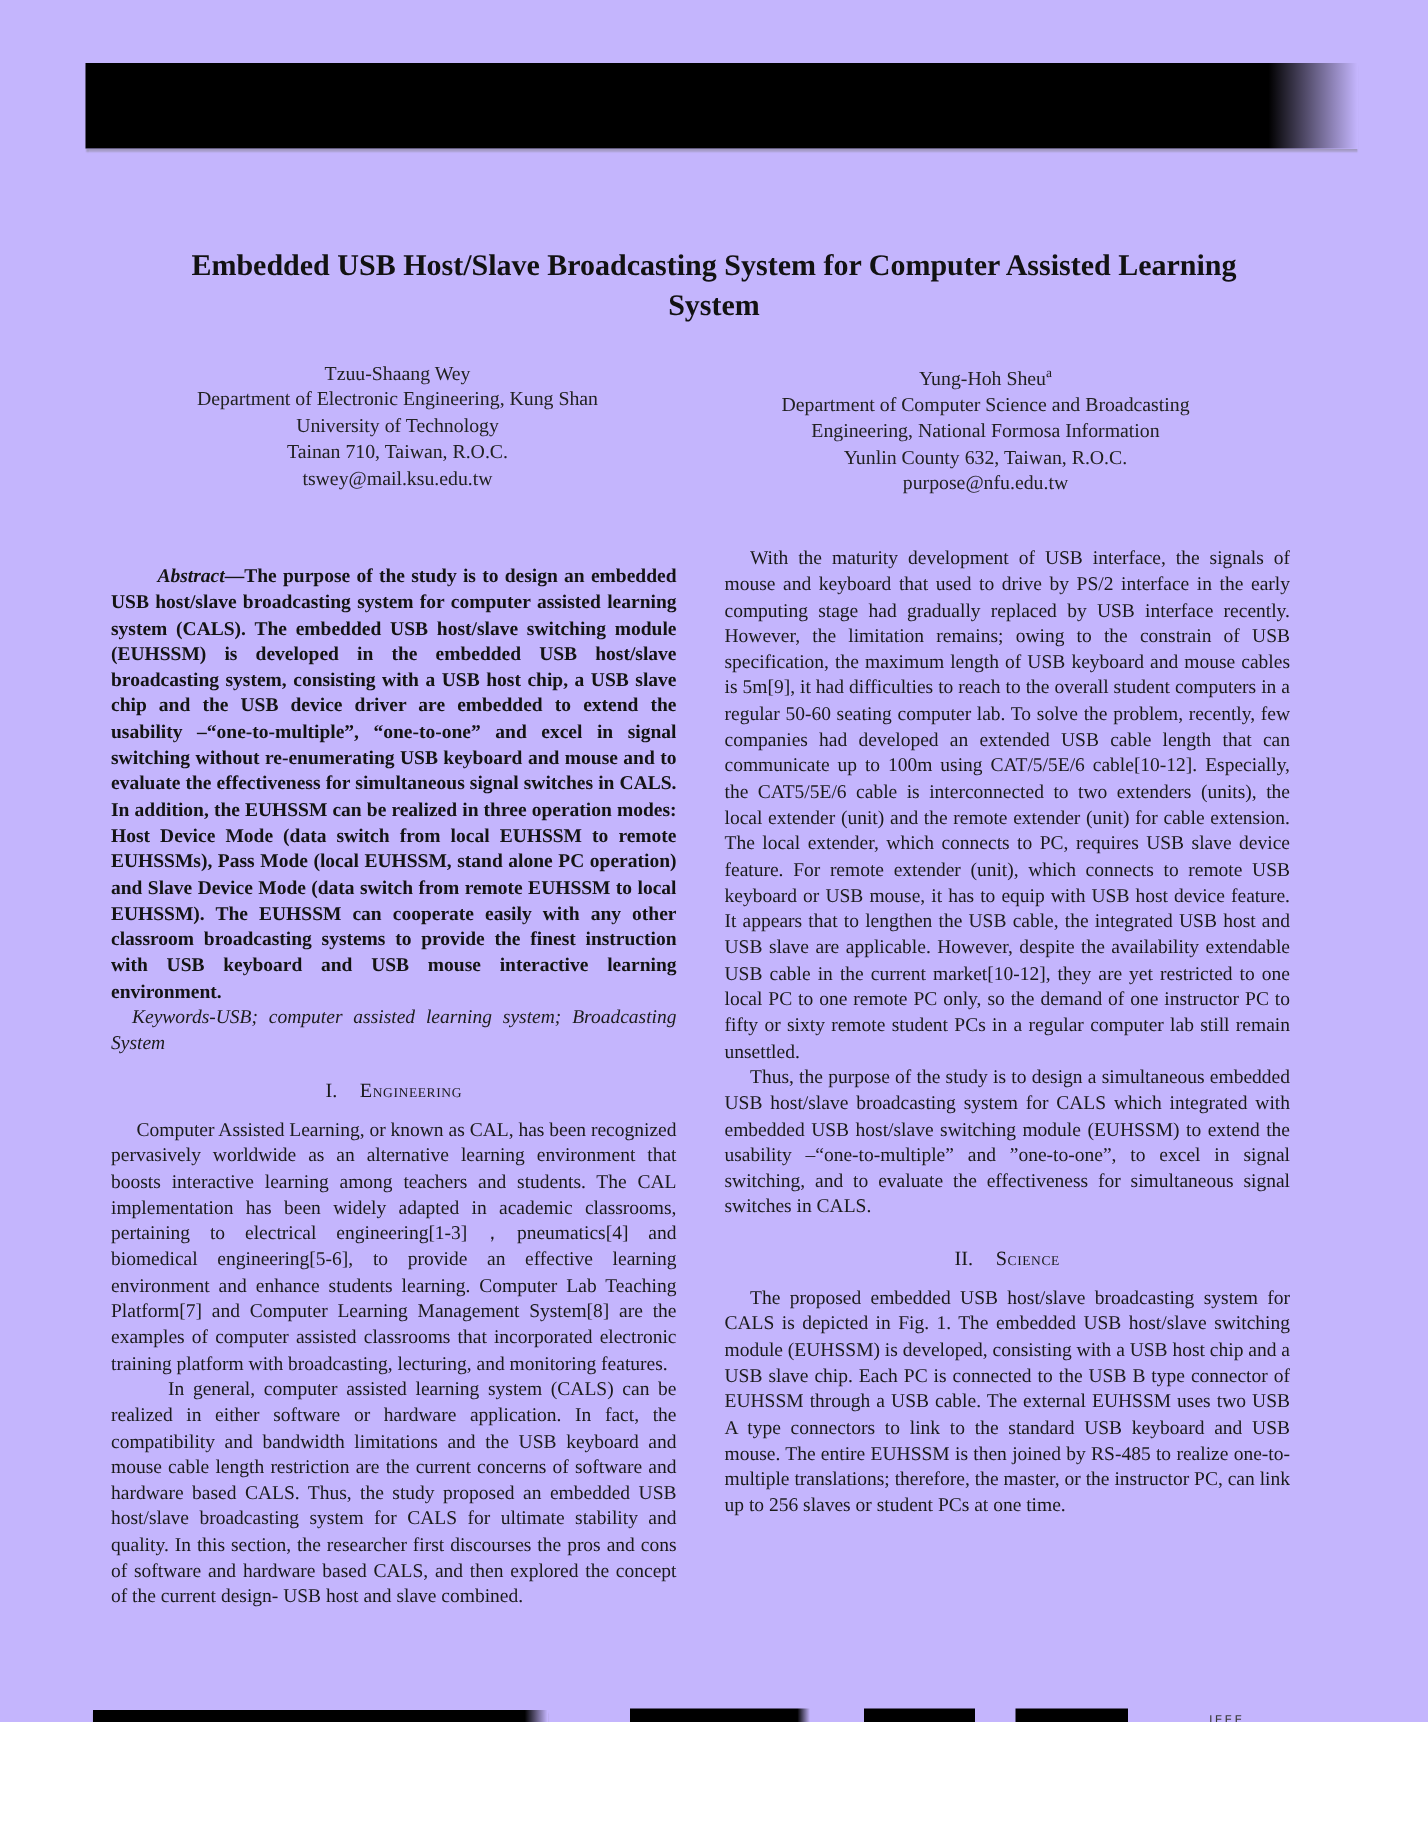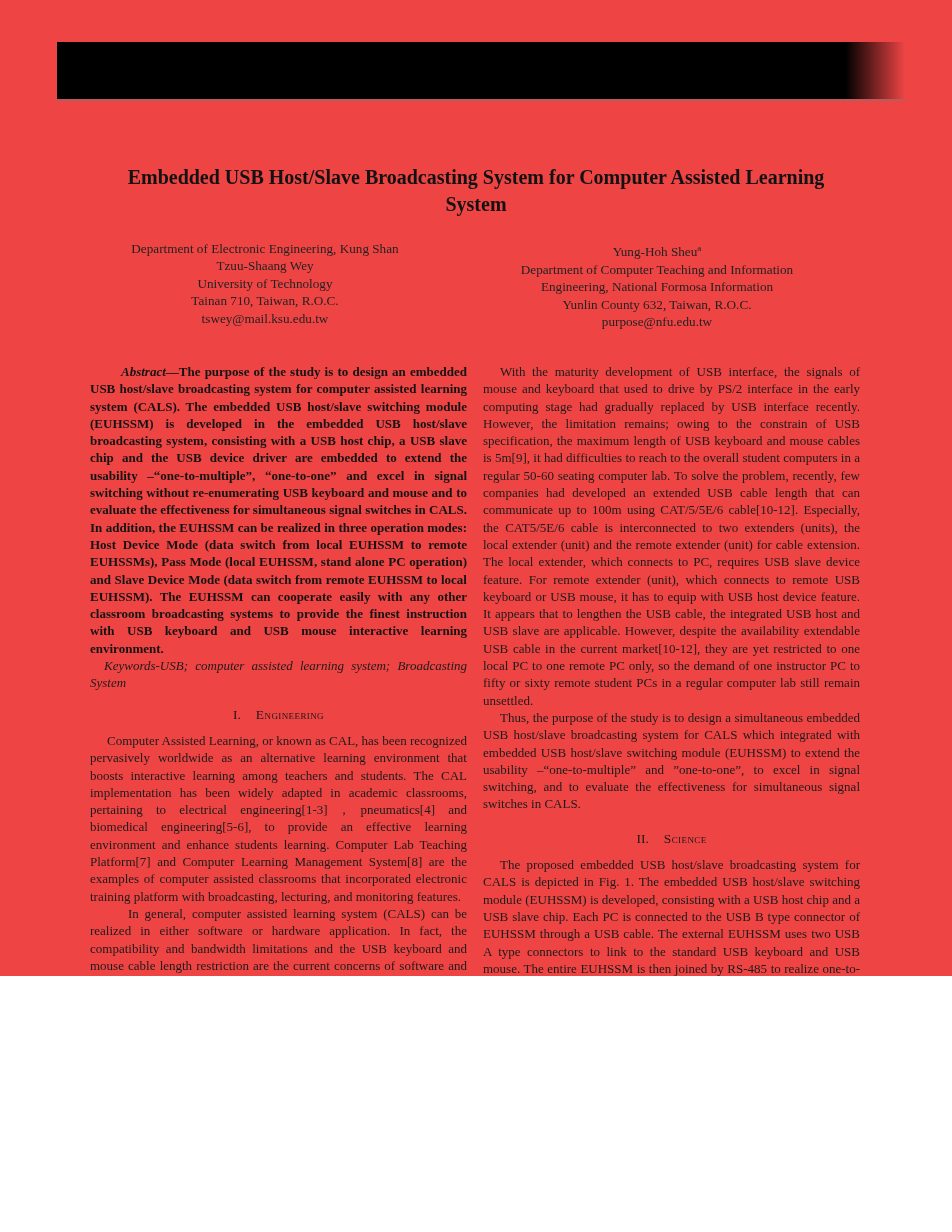--- a/index.html
+++ b/index.html
@@ -1,18 +1,18 @@
 <!DOCTYPE html>
 <html><head>
 <meta charset="utf-8">
 <style>
   html,body { margin:0; padding:0; background:#ffffff; }
   .page {
-    position:relative; width:952px; height:976px;
-    background:#ef4444; overflow:hidden;
+    position:relative; width:952px; height:1148px;
+    background:#c4b5fd; overflow:hidden;
     font-family:"Liberation Serif", serif; color:#1b1b1b;
   }
   
   .redbar { position:absolute; background:#000; }
   .redbar.fade-r { background:linear-gradient(to right, #000 0%, #000 93%, rgba(0,0,0,0) 100%); }
   .topbar { left:57px; top:42px; width:848px; height:57px; box-shadow:0 2px 1px rgba(120,120,120,0.45); }
 
   
   .title {
     position:absolute; top:164px; left:76px; width:800px;
@@ -26,21 +26,21 @@
   }
   .author-1 { left:85px; }
   .author-2 { left:477px; }
   .author-block sup { font-size:9px; }
 
   
   .col {
     position:absolute; top:363px; width:377px;
     font-size:13px; line-height:17.3px; text-align:justify;
   }
-  .col-left { left:90px; }
+  .col-left { left:74px;margin-top:12px; }
   .col-right { left:483px; }
   .abstract { margin:0; font-weight:bold; text-indent:31px; color:#141414; }
   .abstract-label { font-style:italic; }
   .keywords { margin:0; font-style:italic; text-indent:14px; }
   .heading { margin:14px 0 9px 0; text-align:center; font-size:13.5px; text-indent:0; color:#191919; }
   .heading .num { margin-right:15px; }
   .heading .sc { font-variant:small-caps; letter-spacing:0.4px; }
   p.body-para { margin:0; text-indent:17px; }
   p.indent-lg { text-indent:38px; }
   .mt-sec { margin-top:17px; }
@@ -64,30 +64,30 @@
 <div class="page">
 
   <div class="redbar fade-r topbar"></div>
 
   <div class="title">
     <div>Embedded USB Host/Slave Broadcasting System for Computer Assisted Learning</div>
     <div>System</div>
   </div>
 
   <div class="author-block author-1">
+    <div>Tzuu-Shaang Wey</div>
     <div>Department of Electronic Engineering, Kung Shan</div>
-    <div>Tzuu-Shaang Wey</div>
     <div>University of Technology</div>
     <div>Tainan 710, Taiwan, R.O.C.</div>
     <div>tswey@mail.ksu.edu.tw</div>
   </div>
 
   <div class="author-block author-2">
     <div><span>Yung-Hoh Sheu</span><sup>a</sup></div>
-    <div>Department of Computer Teaching and Information</div>
+    <div>Department of Computer Science and Broadcasting</div>
     <div>Engineering, National Formosa Information</div>
     <div>Yunlin County 632, Taiwan, R.O.C.</div>
     <div>purpose@nfu.edu.tw</div>
   </div>
 
   <div class="col col-left">
     <p class="abstract"><span class="abstract-label">Abstract</span><span>—The purpose of the study is to design an embedded USB host/slave broadcasting system for computer assisted learning system (CALS). The embedded USB host/slave switching module (EUHSSM) is developed in the embedded USB host/slave broadcasting system, consisting with a USB host chip, a USB slave chip and the USB device driver are embedded to extend the usability –“one-to-multiple”, “one-to-one” and excel in signal switching without re-enumerating USB keyboard and mouse and to evaluate the effectiveness for simultaneous signal switches in CALS. In addition, the EUHSSM can be realized in three operation modes: Host Device Mode (data switch from local EUHSSM to remote EUHSSMs), Pass Mode (local EUHSSM, stand alone PC operation) and Slave Device Mode (data switch from remote EUHSSM to local EUHSSM). The EUHSSM can cooperate easily with any other classroom broadcasting systems to provide the finest instruction with USB keyboard and USB mouse interactive learning environment.</span></p>
     <p class="keywords">Keywords-USB; computer assisted learning system; Broadcasting System</p>
     <div class="heading"><span class="num">I.</span><span class="sc">Engineering</span></div>
     <p class="body-para">Computer Assisted Learning, or known as CAL, has been recognized pervasively worldwide as an alternative learning environment that boosts interactive learning among teachers and students. The CAL implementation has been widely adapted in academic classrooms, pertaining to electrical engineering[1-3]，pneumatics[4] and biomedical engineering[5-6], to provide an effective learning environment and enhance students learning. Computer Lab Teaching Platform[7] and Computer Learning Management System[8] are the examples of computer assisted classrooms that incorporated electronic training platform with broadcasting, lecturing, and monitoring features.</p>

